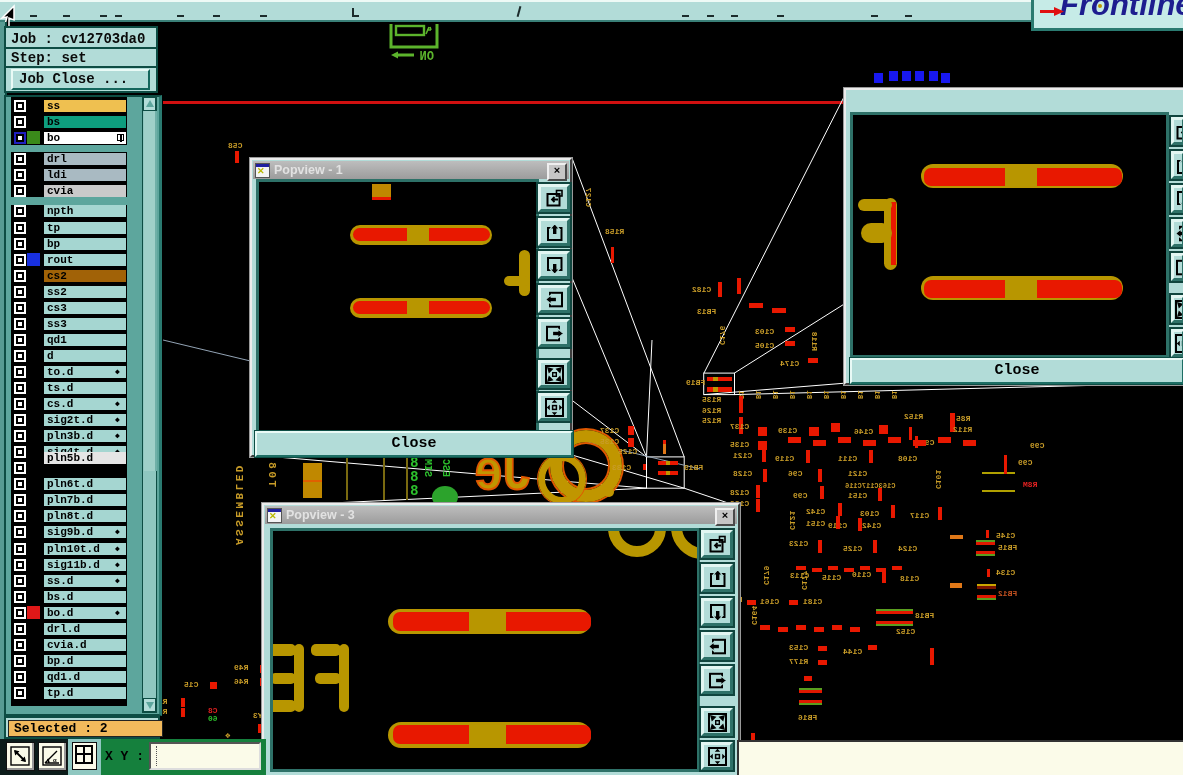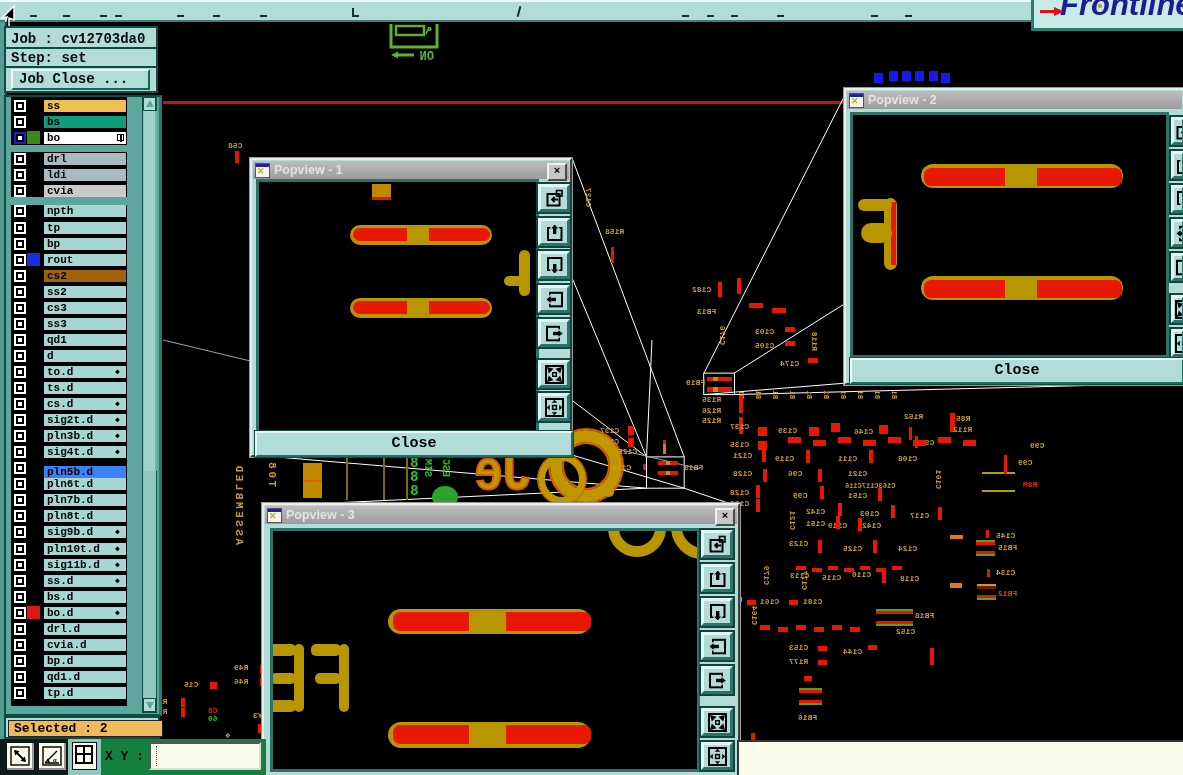--- a/index.html
+++ b/index.html
@@ -369,21 +369,20 @@
       </svg>
     </div>
     <div class="tbtn" style="left:286px;top:233px;width:32px;height:28px">
       <svg width="21" height="21">
         <use href="#i7"></use>
       </svg>
     </div>
     <div class="closebar" style="left:3px;top:271px;width:314px;height:22px;line-height:22px">Close</div>
   </div>
 <div class="win" style="left:844px;top:88px;width:337px;height:293px">
-    <div class="tit"><div class="wicon"></div>Popview - 2</div>
     <div class="cnv" style="left:4px;top:22px;width:313px;height:240px">
       <div class="stad" style="left:68px;top:49px;width:202px;height:24px;border-radius:12.0px"></div>
       <div class="a rl" style="left:71px;top:53px;width:81px;height:18px;background:#e81800"></div>
       <div class="a rr" style="left:184px;top:53px;width:85px;height:18px;background:#e81800"></div>
       <div class="stad" style="left:68px;top:161px;width:202px;height:24px;border-radius:12.0px"></div>
       <div class="a rl" style="left:71px;top:165px;width:81px;height:18px;background:#e81800"></div>
       <div class="a rr" style="left:184px;top:165px;width:85px;height:18px;background:#e81800"></div>
       <div class="stad" style="left:31px;top:83px;width:13px;height:72px;border-radius:36.0px"></div>
       <div class="a" style="left:38px;top:87px;width:5px;height:63px;background:#e81800"></div>
       <div class="stad" style="left:5px;top:84px;width:34px;height:12px;border-radius:6.0px"></div>
@@ -613,21 +612,21 @@
 <div class="row" style="left:44px;top:430.1px;width:82px;background:#a5d6d1">pln3b.d</div>
 <div class="cb" style="top:430.1px;left:14px;border-color:#fff">
     <i></i>
   </div>
 <div class="flag" style="left:115px;top:432.1px">◆</div>
 <div class="row" style="left:44px;top:446.2px;width:82px;background:#a5d6d1">sig4t.d</div>
 <div class="cb" style="top:446.2px;left:14px;border-color:#fff">
     <i></i>
   </div>
 <div class="flag" style="left:115px;top:448.2px">◆</div>
-<div class="row" style="left:44px;top:466px;width:82px;background:#3b82f6">pln5b.d</div>
+<div class="row" style="left:44px;top:452px;width:82px;background:#e5e5e5">pln5b.d</div>
 <div class="cb" style="top:462.2px;left:14px;border-color:#fff">
     <i></i>
   </div>
 <div class="row" style="left:44px;top:478.3px;width:82px;background:#a5d6d1">pln6t.d</div>
 <div class="cb" style="top:478.3px;left:14px;border-color:#fff">
     <i></i>
   </div>
 <div class="row" style="left:44px;top:494.3px;width:82px;background:#a5d6d1">pln7b.d</div>
 <div class="cb" style="top:494.3px;left:14px;border-color:#fff">
     <i></i>

